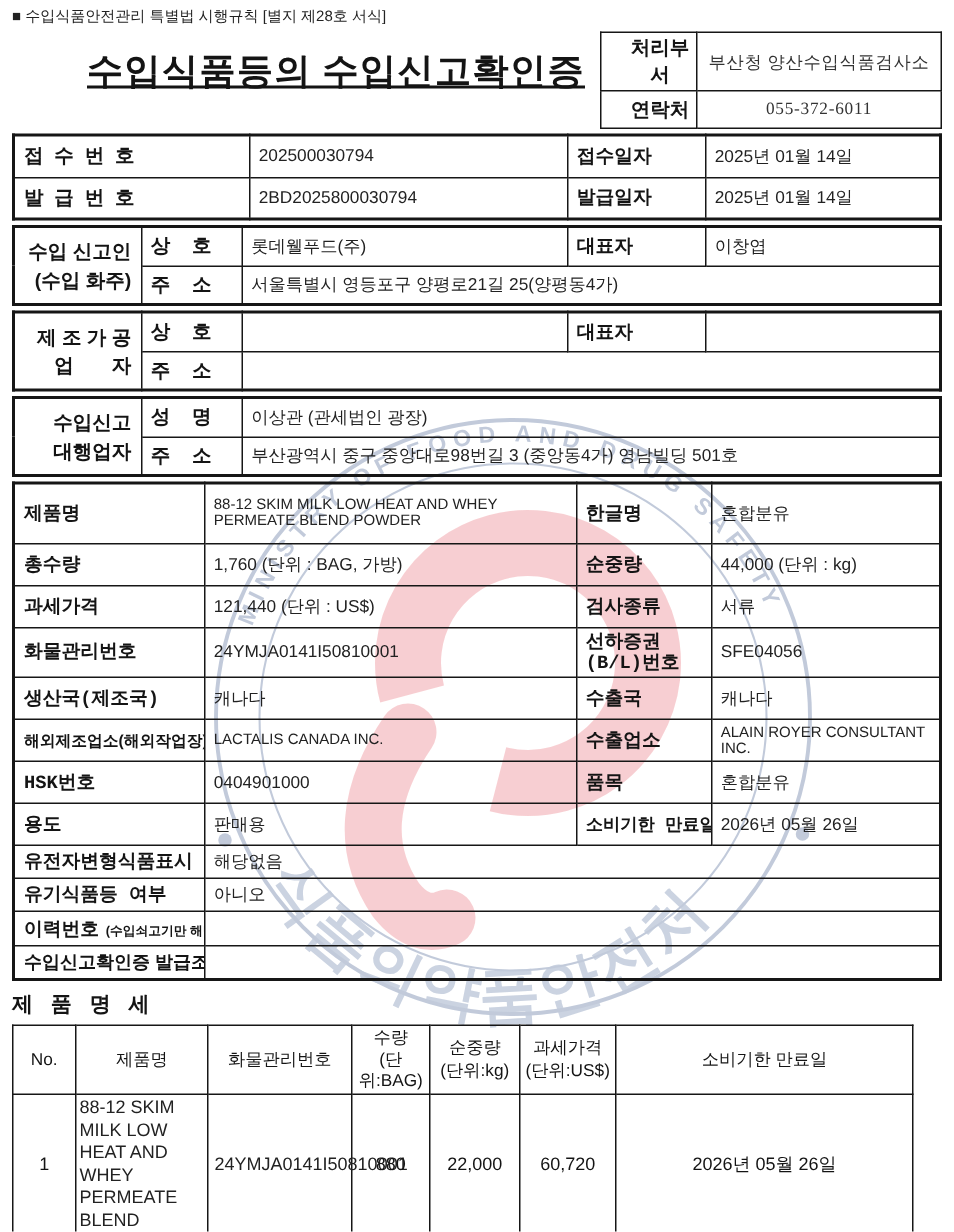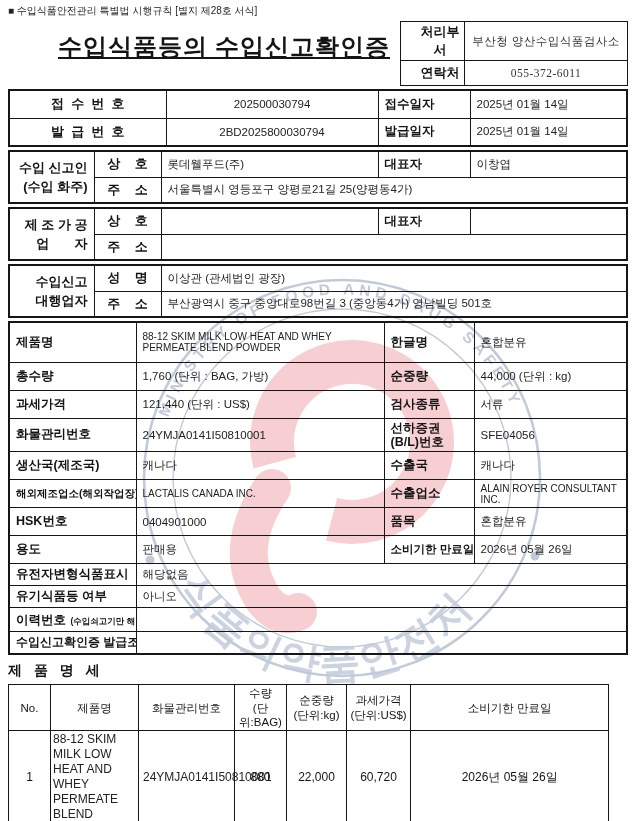--- a/index.html
+++ b/index.html
@@ -34,24 +34,24 @@
   .contact-box .c-val { font-size: 11.5px; text-align: center; font-family: "Liberation Serif", serif; color: #333; letter-spacing: .5px; }
 
   table.tbl { width: 100%; border-collapse: collapse; table-layout: fixed; }
   table.tbl td { border: 1.5px solid #161616; padding: 2px 6px; background: transparent; overflow: hidden; }
   table.tbl { border: 2px solid #161616; }
 
   .stack > table { margin-top: 0; }
   .gap { margin-top: 3px !important; }   
 
   .lbl  { font-weight: bold; font-size: 13px; white-space: pre; }
-  .lbl2 { font-weight: bold; font-size: 12.5px; }
+  .lbl2 { font-weight: bold; font-size: 12.5px; font-family: Liberation Mono, monospace; }
   .val  { font-size: 11.5px; color: #222; }
   .val-en { font-size: 10px; color: #222; }
-  .center { text-align: center; }
+  .center { text-align: left; }
   .right { text-align: left; padding-right: 12px !important; }
   .group-lbl { font-weight: bold; font-size: 13px; text-align: right; white-space: pre; line-height: 1.5; }
   .pre { white-space: pre-line; line-height: 1.15; }
   .note-small { font-weight: bold; font-size: 8.5px; }
   .lbl-cond { font-weight: bold; font-size: 10.5px; white-space: nowrap; }
 
   
   .h26 td { height: 26px; }
   .h27 td { height: 28px; }
   .h40 td { height: 40px; }

